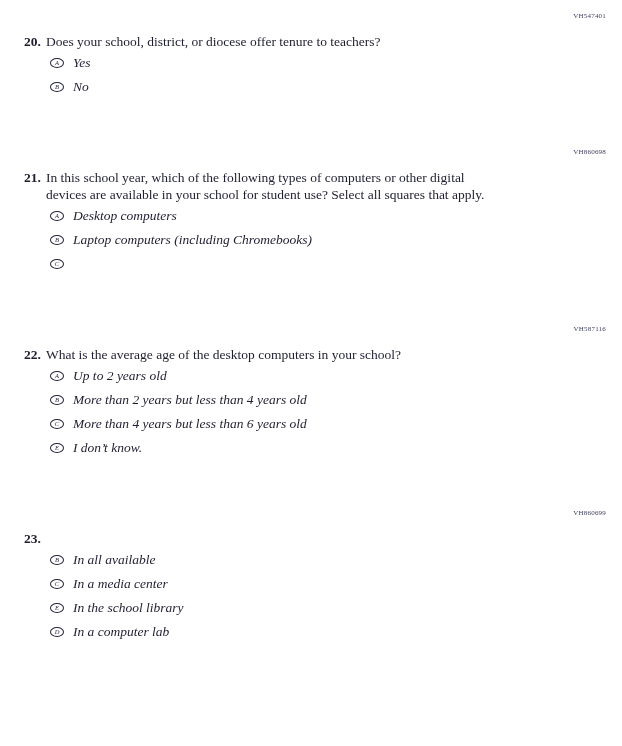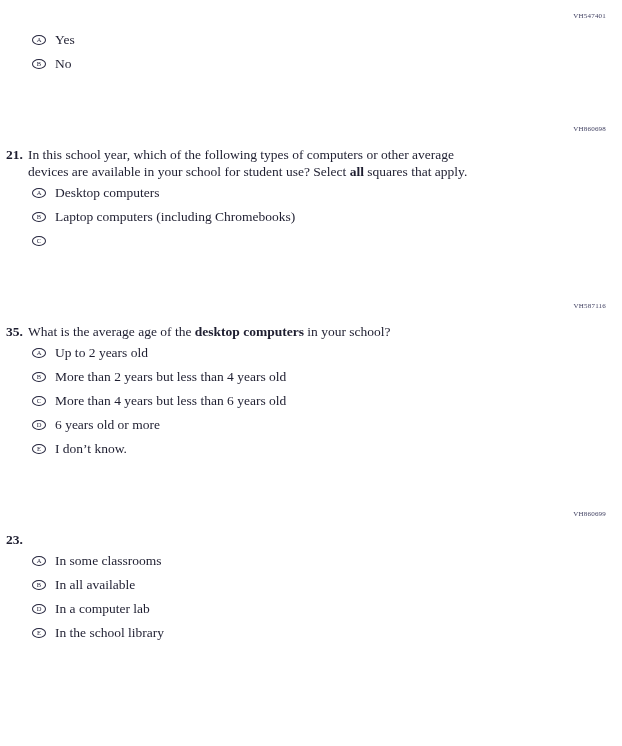--- a/index.html
+++ b/index.html
@@ -8,21 +8,21 @@
     height: 746px;
     background: #ffffff;
     overflow: hidden;
     font-family: "Liberation Serif", serif;
     color: var(--text-color, #1e1e30);
   }
   .page {
     box-sizing: border-box;
     width: 622px;
     height: 746px;
-    padding: 12px 14px 0 6px;
+    padding: 12px 14px 0 24px;
   }
   .q-block { margin-bottom: 54px; }
   .q-block:last-child { margin-bottom: 12px; }
   .code {
     text-align: right;
     font-size: 7px;
     line-height: 8px;
     margin: 0 2px 13px 0;
     color: var(--code-color, #3f3f60);
     letter-spacing: 0.2px;
@@ -35,27 +35,28 @@
     flex: 0 0 22px;
     width: 22px;
     font-weight: 700;
     font-size: 13.5px;
     line-height: 17px;
   }
   .q-text {
     font-size: 13.5px;
     line-height: 17px;
   }
-  .q-text b { font-weight: 700; }
+  .q-text b { font-weight: 400; }
   .options { }
   .option {
     display: flex;
     align-items: center;
     height: 14px;
     margin: 0 0 10px 26px;
+    font-style: italic;
   }
   .bubble {
     box-sizing: border-box;
     flex: none;
     width: 14px;
     height: 10px;
     border: 1px solid var(--bubble-color, #26263e);
     border-radius: 50%;
     display: inline-flex;
     align-items: center;
@@ -74,41 +75,47 @@
     white-space: nowrap;
   }
 </style>
 </head>
 <body style="--text-color: #1e1e30; --code-color: #3f3f60; --bubble-color: #26263e;">
 
 <main class="page">
   <div id="questions">
       <section class="q-block">
         <div class="code">VH547401</div>
+        <div class="q-head">
+          <span class="q-num">20.</span>
+          <div class="q-text">
+            <div class="q-line"><span>Does your school, district, or diocese offer tenure to teachers?</span></div>
+          </div>
+        </div>
         <div class="options">
           <div class="option">
             <span class="bubble">
               <span class="bubble-letter">A</span>
             </span>
             <span class="option-label">Yes</span>
           </div>
           <div class="option">
             <span class="bubble">
               <span class="bubble-letter">B</span>
             </span>
             <span class="option-label">No</span>
           </div>
         </div>
       </section>
       <section class="q-block">
         <div class="code">VH860698</div>
         <div class="q-head">
           <span class="q-num">21.</span>
           <div class="q-text">
-            <div class="q-line"><span>In this school year, which of the following types of computers or other average</span></div>
+            <div class="q-line"><span>In this school year, which of the following types of computers or other digital</span></div>
             <div class="q-line"><span>devices are available in your school for student use? Select </span><b>all</b><span> squares that apply.</span></div>
           </div>
         </div>
         <div class="options">
           <div class="option">
             <span class="bubble">
               <span class="bubble-letter">A</span>
             </span>
             <span class="option-label">Desktop computers</span>
           </div>
@@ -121,21 +128,21 @@
           <div class="option">
             <span class="bubble">
               <span class="bubble-letter">C</span>
             </span>
           </div>
         </div>
       </section>
       <section class="q-block">
         <div class="code">VH587116</div>
         <div class="q-head">
-          <span class="q-num">35.</span>
+          <span class="q-num">22.</span>
           <div class="q-text">
             <div class="q-line"><span>What is the average age of the </span><b>desktop computers</b><span> in your school?</span></div>
           </div>
         </div>
         <div class="options">
           <div class="option">
             <span class="bubble">
               <span class="bubble-letter">A</span>
             </span>
             <span class="option-label">Up to 2 years old</span>
@@ -147,58 +154,52 @@
             <span class="option-label">More than 2 years but less than 4 years old</span>
           </div>
           <div class="option">
             <span class="bubble">
               <span class="bubble-letter">C</span>
             </span>
             <span class="option-label">More than 4 years but less than 6 years old</span>
           </div>
           <div class="option">
             <span class="bubble">
+              <span class="bubble-letter">E</span>
+            </span>
+            <span class="option-label">I don’t know.</span>
+          </div>
+        </div>
+      </section>
+      <section class="q-block">
+        <div class="code">VH860699</div>
+        <div class="q-head">
+          <span class="q-num">23.</span>
+        </div>
+        <div class="options">
+          <div class="option">
+            <span class="bubble">
+              <span class="bubble-letter">B</span>
+            </span>
+            <span class="option-label">In all available</span>
+          </div>
+          <div class="option">
+            <span class="bubble">
+              <span class="bubble-letter">C</span>
+            </span>
+            <span class="option-label">In a media center</span>
+          </div>
+          <div class="option">
+            <span class="bubble">
+              <span class="bubble-letter">E</span>
+            </span>
+            <span class="option-label">In the school library</span>
+          </div>
+          <div class="option">
+            <span class="bubble">
               <span class="bubble-letter">D</span>
             </span>
-            <span class="option-label">6 years old or more</span>
-          </div>
-          <div class="option">
-            <span class="bubble">
-              <span class="bubble-letter">E</span>
-            </span>
-            <span class="option-label">I don’t know.</span>
-          </div>
-        </div>
-      </section>
-      <section class="q-block">
-        <div class="code">VH860699</div>
-        <div class="q-head">
-          <span class="q-num">23.</span>
-        </div>
-        <div class="options">
-          <div class="option">
-            <span class="bubble">
-              <span class="bubble-letter">A</span>
-            </span>
-            <span class="option-label">In some classrooms</span>
-          </div>
-          <div class="option">
-            <span class="bubble">
-              <span class="bubble-letter">B</span>
-            </span>
-            <span class="option-label">In all available</span>
-          </div>
-          <div class="option">
-            <span class="bubble">
-              <span class="bubble-letter">D</span>
-            </span>
             <span class="option-label">In a computer lab</span>
-          </div>
-          <div class="option">
-            <span class="bubble">
-              <span class="bubble-letter">E</span>
-            </span>
-            <span class="option-label">In the school library</span>
           </div>
         </div>
       </section>
     </div>
 </main>
 
 </body></html>

